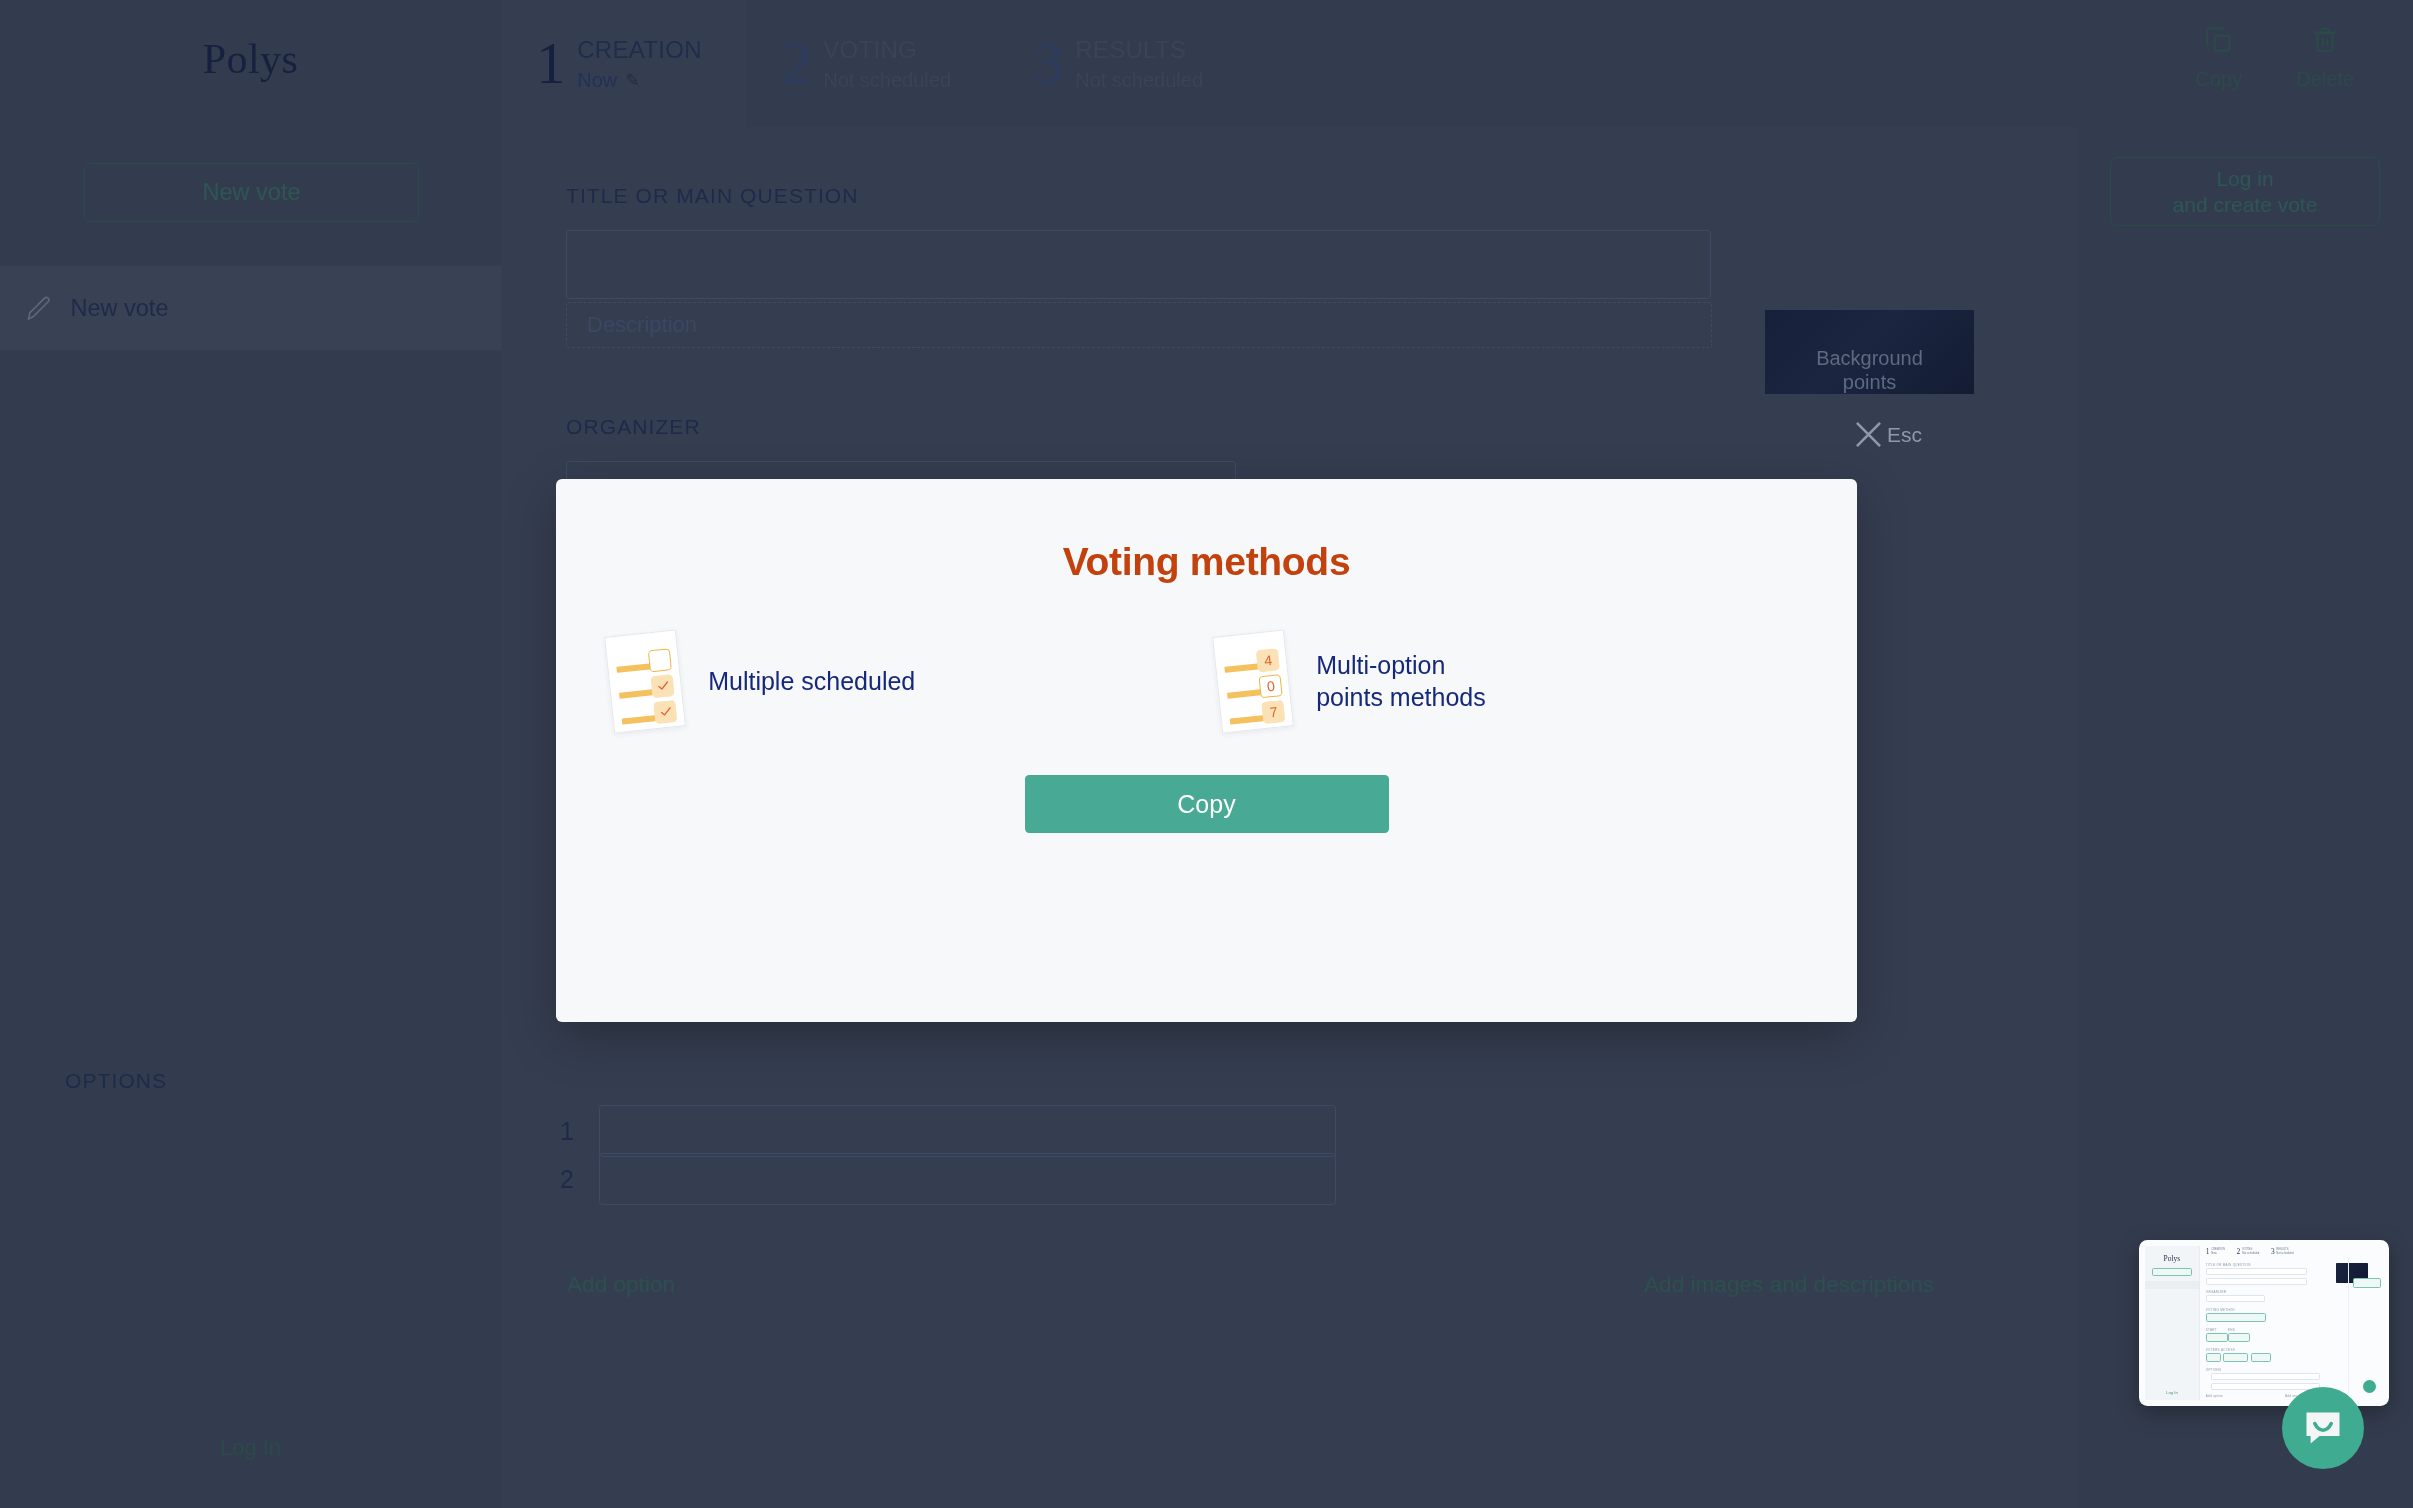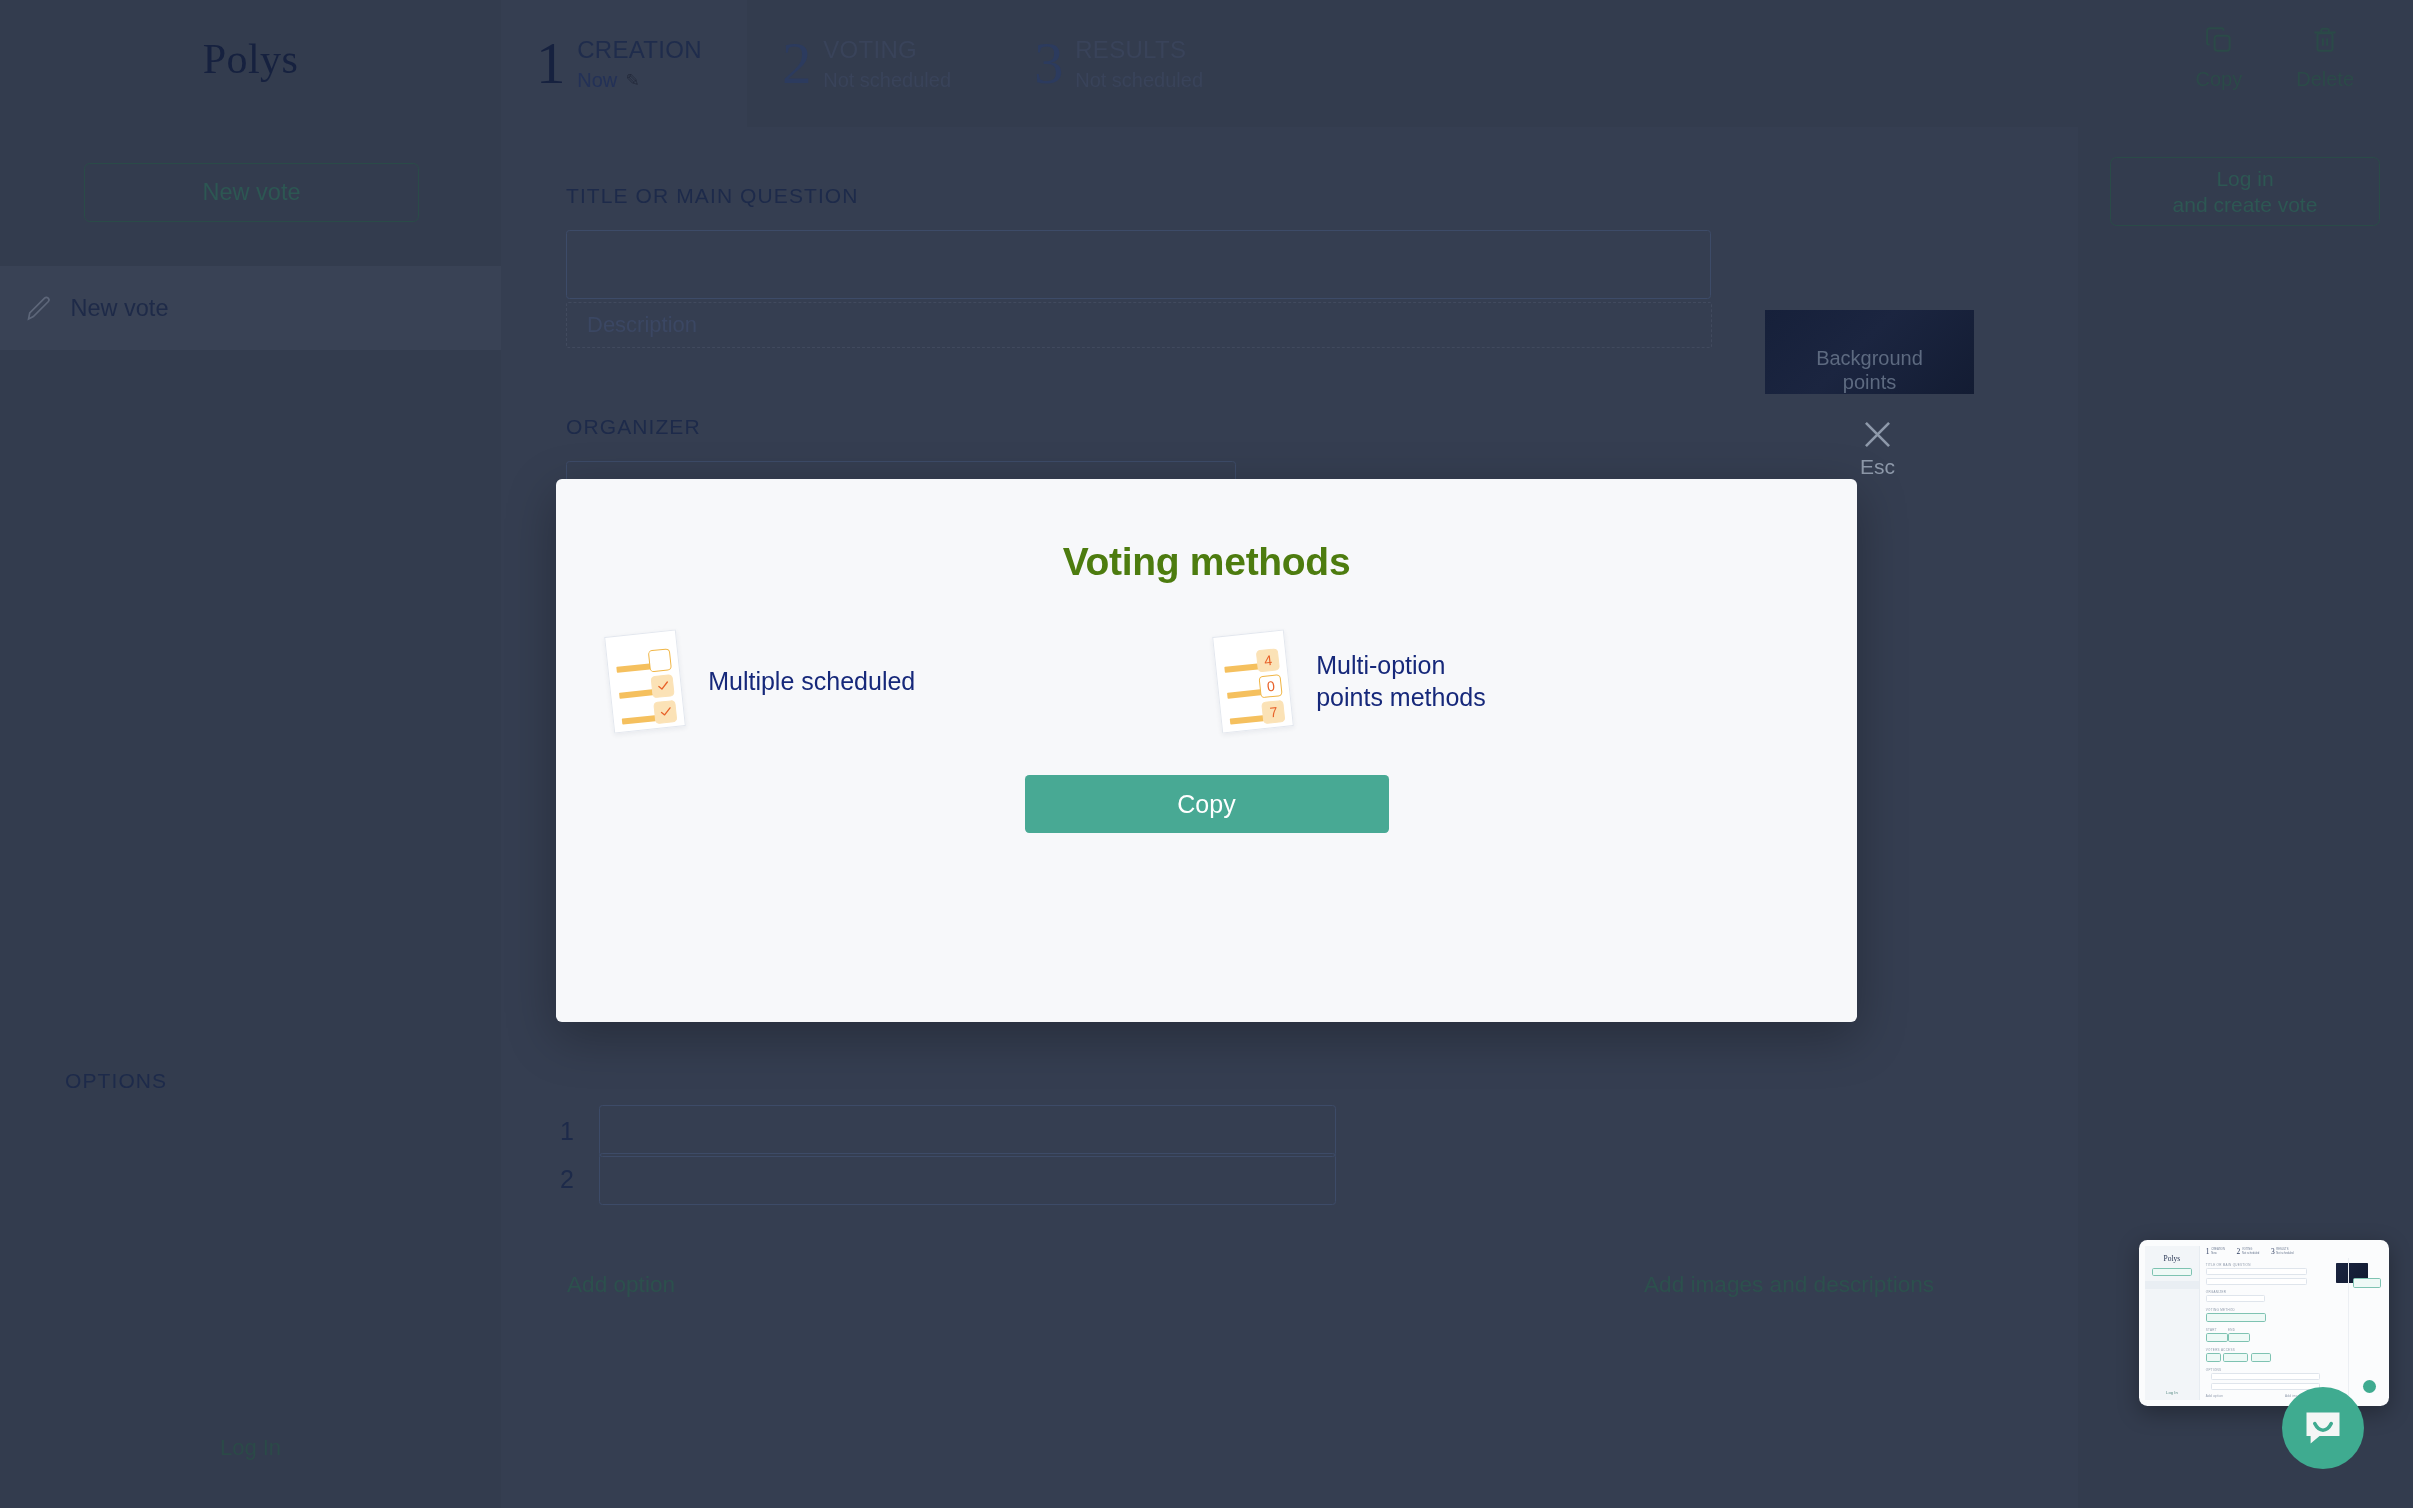--- a/index.html
+++ b/index.html
@@ -238,21 +238,21 @@
     align-items: center; justify-content: center;
     cursor: pointer;
     background: transparent;
   }
 
   
   .esc-close {
     position: absolute;
     left: 1850px; top: 416px;
     width: 55px;
-    display: flex; flex-direction: column;
+    display: flex; 
     align-items: center;
     cursor: pointer;
     z-index: 40;
   }
   .esc-close .x { width: 37px; height: 37px; }
   .esc-close .lbl { font-size: 21px; color: #8e99aa; margin-top: 1.7px; }
 
   
   #modal {
     position: absolute;
@@ -261,21 +261,21 @@
     background: #f7f8fa;
     border-radius: 5.9px;
     box-shadow: 0 15px 50px rgba(0,0,0,.28);
     z-index: 50;
   }
   .modal-title {
     text-align: center;
     margin-top: 61px;
     font-size: 39px;
     font-weight: bold;
-    color: #4d7c0f;
+    color: #c2410c;
     letter-spacing: -0.3px;
   }
   .modal-sub {
     text-align: center;
     margin-top: 22px;
     font-size: 24px;
     color: #16287a;
   }
   .methods {
     display: flex;

